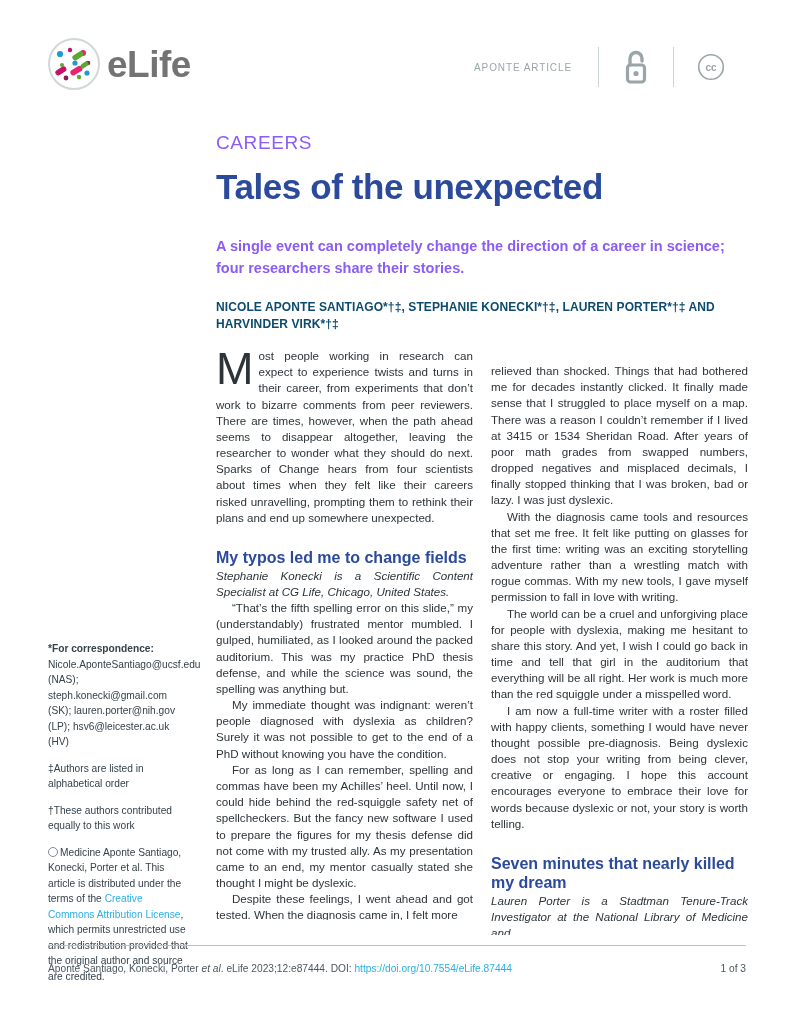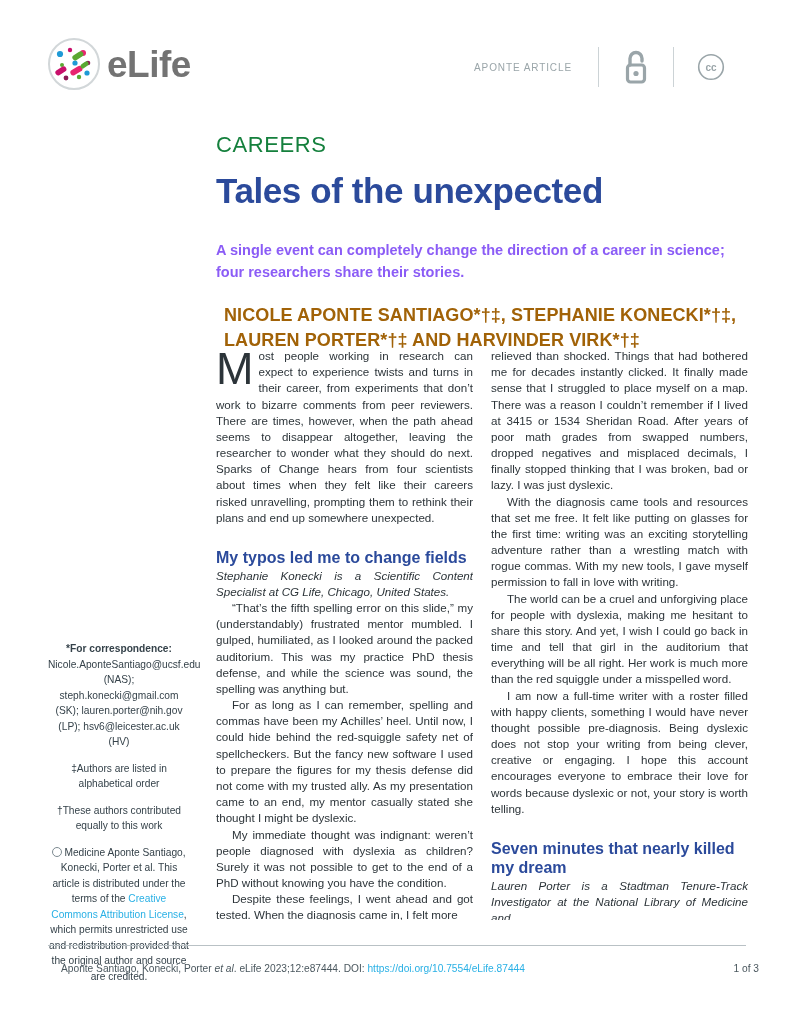--- a/index.html
+++ b/index.html
@@ -89,61 +89,61 @@
   }
 
   
   .content {
     position: absolute;
     left: 216px;
     top: 132px;
     width: 540px;
   }
   .kicker {
-    font-size: 22px;
-    color: #15803d;
+    font-size: 19px;
+    color: #8b5cf6;
     letter-spacing: 0.6px;
     margin: 0 0 14px 0;
     font-weight: normal;
   }
   .article-title {
     font-size: 35px;
     font-weight: bold;
     color: #2b4a9b;
     margin: 0 0 28px 0;
     letter-spacing: -0.4px;
     line-height: 1.1;
   }
   .article-subtitle {
     font-size: 14.5px;
     font-weight: bold;
     color: #8b5cf6;
     line-height: 1.55;
     margin: 11px 0 20px 0;
   }
   .authors {
-    font-size: 18px;
-    font-weight: bold;
-    color: #a16207;
+    font-size: 12px;
+    font-weight: bold;
+    color: #0c4a6e;
     line-height: 1.38;
     letter-spacing: 0.1px;
-    margin: 8px;
+    margin: 0;
   }
 
   
   .sidebar {
     position: absolute;
     left: 48px;
     top: 641px;
     width: 150px;
     font-size: 10.2px;
     line-height: 1.52;
     color: #35424a;
   }
-  .sidebar p { margin: 0 8px 11px 0; text-align: center; }
+  .sidebar p { margin: 0 8px 11px 0; }
   .sidebar p:last-child { margin-bottom: 0; }
   .sidebar .sym { font-weight: bold; }
   .sidebar a { color: #29b0e5; text-decoration: none; }
   .cc-mini {
     display: inline-block;
     width: 8px; height: 8px;
     border: 1px solid #7d8a91;
     border-radius: 50%;
     position: relative;
     top: 1px;
@@ -160,21 +160,21 @@
     text-decoration: underline;
   }
   .col {
     position: absolute;
     top: 0;
     width: 257px;
     height: 572px;
     overflow: hidden;
   }
   .col-left { left: 0; }
-  .col-right { left: 275px; }
+  .col-right { left: 275px; margin-top: 15px; }
 
   .col p {
     margin: 0;
     font-size: 11.6px;
     line-height: 1.395;
     text-align: justify;
     color: #2c3439;
     hyphens: auto;
   }
   .col p.indent { text-indent: 16px; }
@@ -219,21 +219,20 @@
   .footer {
     position: absolute;
     left: 48px;
     top: 963px;
     width: 698px;
     display: flex;
     justify-content: space-between;
     align-items: baseline;
     font-size: 10.2px;
     color: #4a575e;
-    margin-left: 13px;
   }
   .footer a { color: #29b0e5; text-decoration: none; }
   .footer em { font-style: italic; }
   .page-num { color: #4a575e; white-space: nowrap; }
 </style>
 </head>
 <body>
 
 <div class="page">
 
@@ -300,22 +299,22 @@
   </div>
 
   <div class="cols">
 
     <div class="col col-left">
       <p class="dropcap-para">Most people working in research can expect to experience twists and turns in their career, from experiments that don’t work to bizarre comments from peer reviewers. There are times, however, when the path ahead seems to disappear altogether, leaving the researcher to wonder what they should do next. Sparks of Change hears from four scientists about times when they felt like their careers risked unravelling, prompting them to rethink their plans and end up somewhere unexpected.</p>
 
       <h2 class="section-head spaced">My typos led me to change fields</h2>
       <p class="bio">Stephanie Konecki is a Scientific Content Specialist at CG Life, Chicago, United States.</p>
       <p class="indent">“That’s the fifth spelling error on this slide,” my (understandably) frustrated mentor mumbled. I gulped, humiliated, as I looked around the packed auditorium. This was my practice PhD thesis defense, and while the science was sound, the spelling was anything but.</p>
+      <p class="indent">My immediate thought was indignant: weren’t people diagnosed with dyslexia as children? Surely it was not possible to get to the end of a PhD without knowing you have the condition.</p>
       <p class="indent">For as long as I can remember, spelling and commas have been my Achilles’ heel. Until now, I could hide behind the red-squiggle safety net of spellcheckers. But the fancy new software I used to prepare the figures for my thesis defense did not come with my trusted ally. As my presentation came to an end, my mentor casually stated she thought I might be dyslexic.</p>
-      <p class="indent">My immediate thought was indignant: weren’t people diagnosed with dyslexia as children? Surely it was not possible to get to the end of a PhD without knowing you have the condition.</p>
       <p class="indent">Despite these feelings, I went ahead and got tested. When the diagnosis came in, I felt more</p>
     </div>
 
     <div class="col col-right">
       <p>relieved than shocked. Things that had bothered me for decades instantly clicked. It finally made sense that I struggled to place myself on a map. There was a reason I couldn’t remember if I lived at 3415 or 1534 Sheridan Road. After years of poor math grades from swapped numbers, dropped negatives and misplaced decimals, I finally stopped thinking that I was broken, bad or lazy. I was just dyslexic.</p>
       <p class="indent">With the diagnosis came tools and resources that set me free. It felt like putting on glasses for the first time: writing was an exciting storytelling adventure rather than a wrestling match with rogue commas. With my new tools, I gave myself permission to fall in love with writing.</p>
       <p class="indent">The world can be a cruel and unforgiving place for people with dyslexia, making me hesitant to share this story. And yet, I wish I could go back in time and tell that girl in the auditorium that everything will be all right. Her work is much more than the red squiggle under a misspelled word.</p>
       <p class="indent">I am now a full-time writer with a roster filled with happy clients, something I would have never thought possible pre-diagnosis. Being dyslexic does not stop your writing from being clever, creative or engaging. I hope this account encourages everyone to embrace their love for words because dyslexic or not, your story is worth telling.</p>
 
       <h2 class="section-head spaced">Seven minutes that nearly killed my dream</h2>

